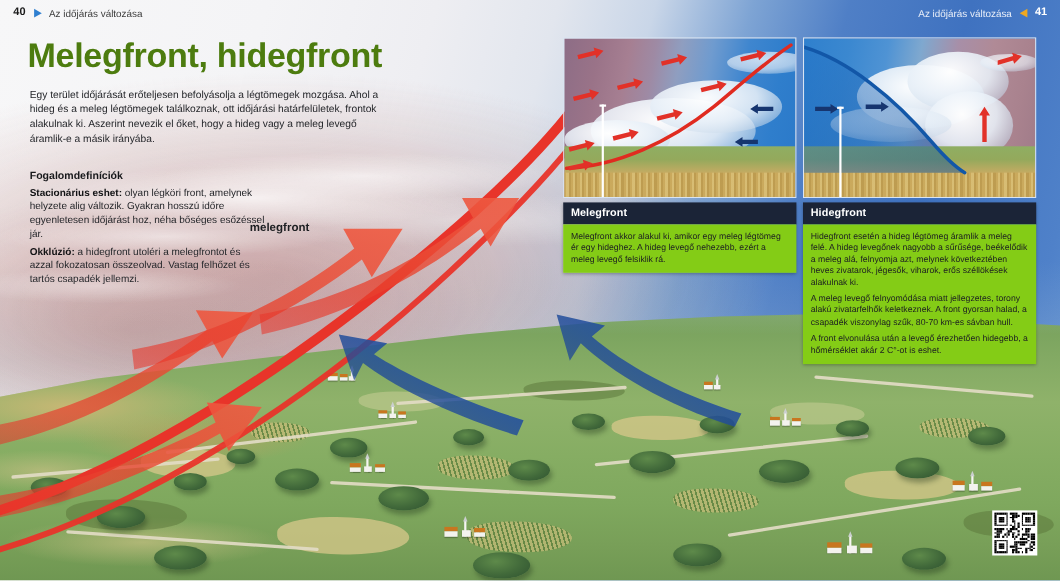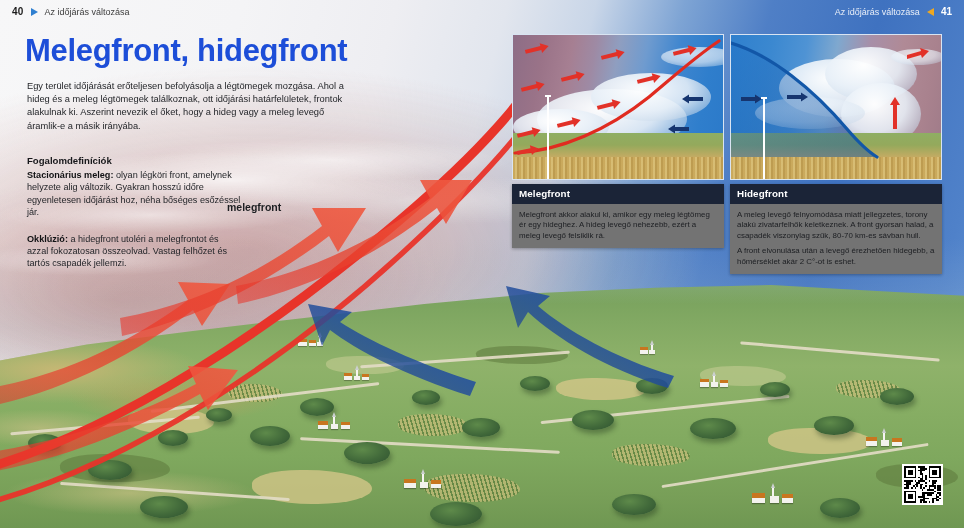--- a/index.html
+++ b/index.html
@@ -191,40 +191,40 @@
     display: flex; align-items: center; gap: 7px;
     padding-top: 6px;
     z-index: 40;
   }
   .hdr-right .hdr-text { font-size: 9px; color: #e8eef8; }
   .pageno-right { font-size: 10px; font-weight: bold; color: #ffffff; }
 
   
   .title {
     position: absolute; left: 25px; top: 33px;
-    font-size: 31px; font-weight: bold; color: #1d4ed8;
+    font-size: 31px; font-weight: bold; color: #4d7c0f;
     letter-spacing: -0.3px;
     z-index: 30;
   }
   .intro {
     position: absolute; left: 27px; top: 80px; width: 330px;
     font-size: 9.3px; line-height: 13.2px; color: #24262a;
     z-index: 30;
   }
   .defs {
     position: absolute; left: 27px; top: 155px; width: 215px;
     z-index: 30;
   }
   .defs h3 {
     font-size: 9.6px; font-weight: bold; color: #17181b;
     margin-bottom: 3px;
   }
   .defs p {
     font-size: 9.1px; line-height: 12.4px; color: #24262a;
-    margin-top: 14px;
+    margin-top: 4px;
   }
   .defs p:first-of-type { margin-top: 1px; }
   .defs b { font-weight: bold; color: #111214; }
 
   .melegfront-label {
     position: absolute; left: 227px; top: 201px;
     font-size: 10.5px; font-weight: bold; color: #1d1f22;
     z-index: 30;
   }
 
@@ -298,21 +298,21 @@
   #caption-cold { left: 730px; top: 184px; }
 
   .caption-hdr {
     background: #1b2437;
     color: #ffffff;
     font-size: 9.8px; font-weight: bold;
     padding: 4px 7px 5px 7px;
     letter-spacing: .1px;
   }
   .caption-body {
-    background: #737373;
+    background: #84cc16;
     padding: 6px 7px 7px 7px;
   }
   .caption-body p {
     font-size: 7.9px;
     line-height: 10.4px;
     color: #1c1e22;
     margin-top: 5px;
     text-align: left;
   }
   .caption-body p:first-child { margin-top: 0; }
@@ -509,21 +509,21 @@
     <span class="tri left"></span>
     <span class="pageno-right">41</span>
   </div>
 
   <h1 class="title">Melegfront, hidegfront</h1>
   <p class="intro">Egy terület időjárását erőteljesen befolyásolja a légtömegek mozgása. Ahol a hideg és a meleg légtömegek találkoznak, ott időjárási határfelületek, frontok alakulnak ki. Aszerint nevezik el őket, hogy a hideg vagy a meleg levegő áramlik-e a másik irányába.</p>
 
   <div class="defs">
     <h3>Fogalomdefiníciók</h3>
     <p>
-      <b>Stacionárius meleg:</b><span> olyan légköri front, amelynek helyzete alig változik. Gyakran hosszú időre egyenletesen időjárást hoz, néha bőséges esőzéssel jár.</span>
+      <b>Stacionárius eshet:</b><span> olyan légköri front, amelynek helyzete alig változik. Gyakran hosszú időre egyenletesen időjárást hoz, néha bőséges esőzéssel jár.</span>
     </p>
     <p>
       <b>Okklúzió:</b><span> a hidegfront utoléri a melegfrontot és azzal fokozatosan összeolvad. Vastag felhőzet és tartós csapadék jellemzi.</span>
     </p>
   </div>
 
   <div class="melegfront-label">melegfront</div>
 
   <div class="diagram" id="diagram-warm">
     <div class="dg-sky"></div>
@@ -594,20 +594,21 @@
   <div class="caption" id="caption-warm">
     <div class="caption-hdr">Melegfront</div>
     <div class="caption-body">
       <p>Melegfront akkor alakul ki, amikor egy meleg légtömeg ér egy hideghez. A hideg levegő nehezebb, ezért a meleg levegő felsiklik rá.</p>
     </div>
   </div>
 
   <div class="caption" id="caption-cold">
     <div class="caption-hdr">Hidegfront</div>
     <div class="caption-body">
+      <p>Hidegfront esetén a hideg légtömeg áramlik a meleg felé. A hideg levegőnek nagyobb a sűrűsége, beékelődik a meleg alá, felnyomja azt, melynek következtében heves zivatarok, jégesők, viharok, erős széllökések alakulnak ki.</p>
       <p>A meleg levegő felnyomódása miatt jellegzetes, torony alakú zivatarfelhők keletkeznek. A front gyorsan halad, a csapadék viszonylag szűk, 80-70 km-es sávban hull.</p>
       <p>A front elvonulása után a levegő érezhetően hidegebb, a hőmérséklet akár 2 C°-ot is eshet.</p>
     </div>
   </div>
 
   <div class="qr">
     <div class="qr-grid" id="qr-grid">
         <i class="on"></i>
         <i class="on"></i>
         <i class="on"></i>

